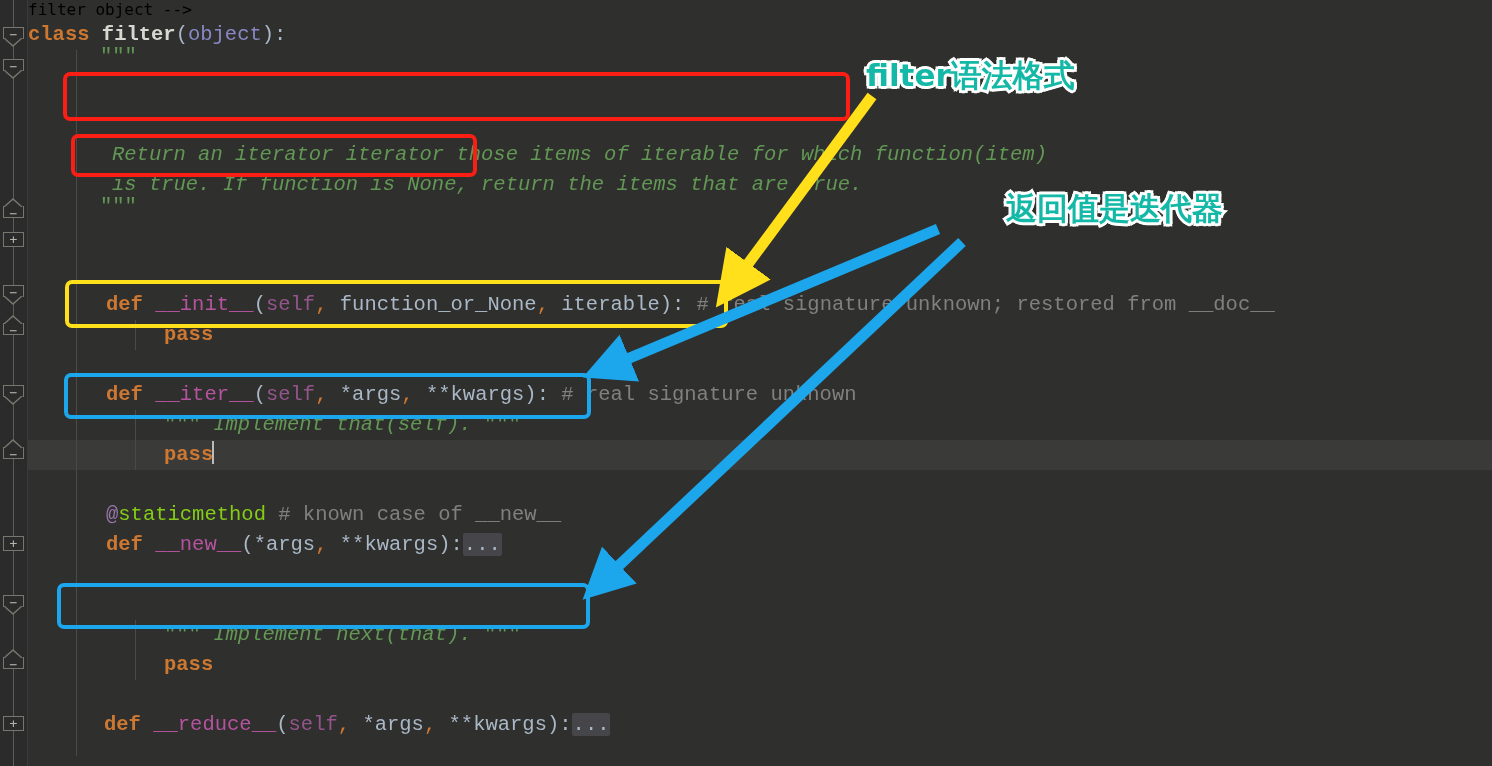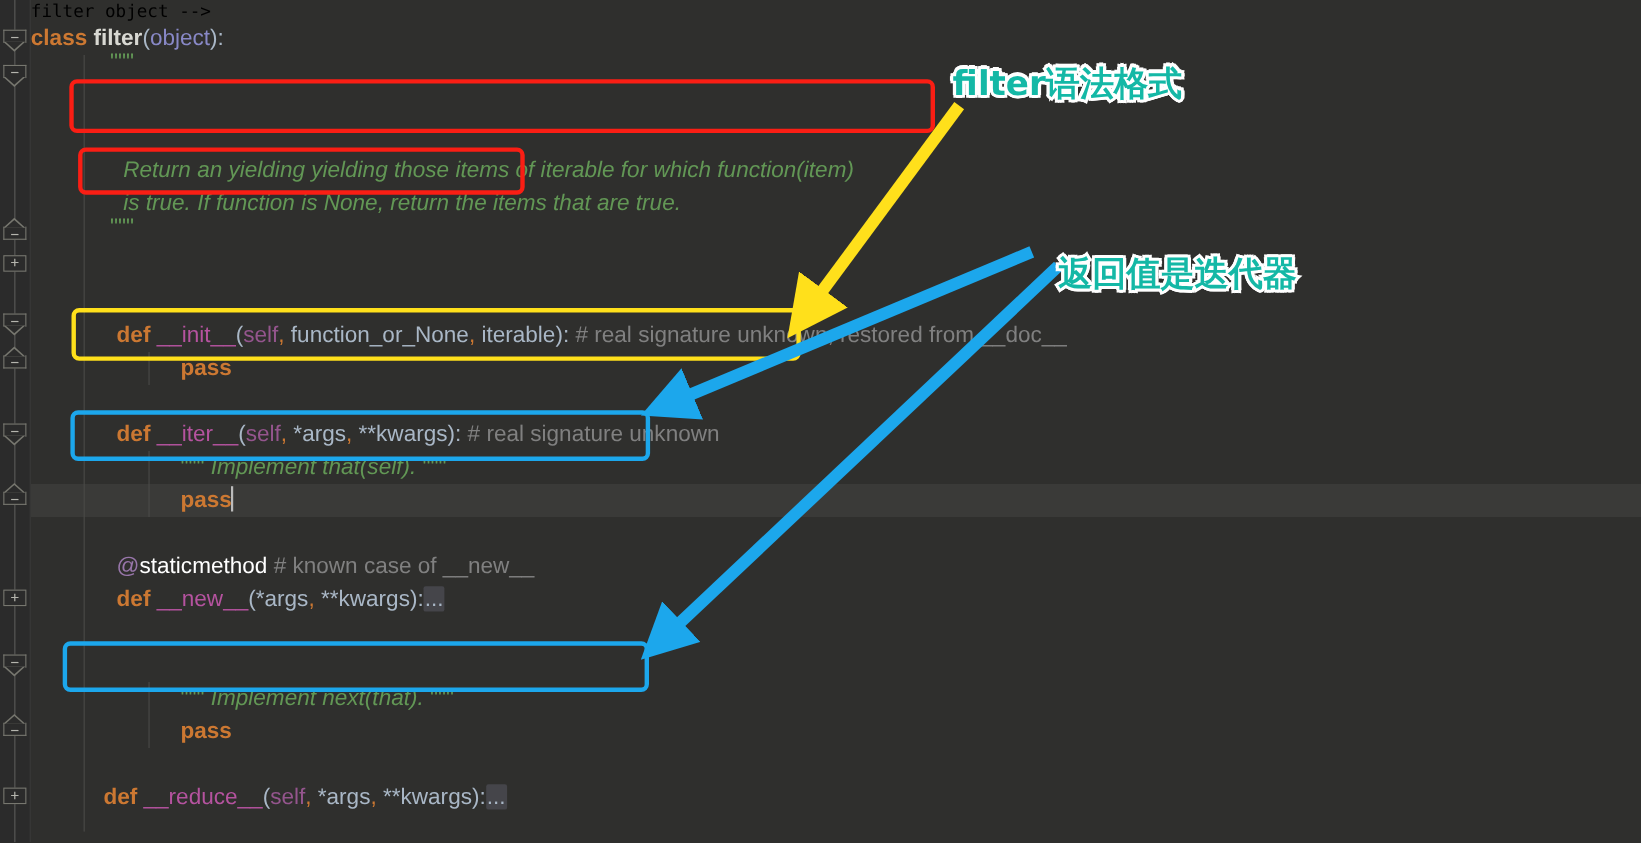--- a/index.html
+++ b/index.html
@@ -98,21 +98,21 @@
     position: absolute;
     left: 28px; top: 0;
     right: 0; bottom: 0;
   }
   .line {
     position: absolute;
     left: 0;
     height: 30px;
     line-height: 30px;
     white-space: pre;
-    font-family: Liberation Sans, sans-serif;
+    font-family: Liberation Mono, monospace;
     font-size: 20.5px;
     color: #a9b7c6;
   }
   .current-line {
     position: absolute;
     left: 0; right: 0;
     height: 30px;
     background: #3a3a38;
   }
   .indent-guide {
@@ -126,21 +126,21 @@
   .cls      { color: #d8d8d2; font-weight: bold; }
   .builtin  { color: #8888c6; }
   .fn       { color: #b5539f; }
   .self     { color: #94558d; }
   .param    { color: #a9b7c6; }
   .punc     { color: #a9b7c6; }
   .comma    { color: #cc7832; }
   .doc      { color: #629755; font-style: italic; }
   .docq     { color: #629755; }
   .comment  { color: #808080; }
-  .deco     { color: #ffffff; }
+  .deco     { color: #84cc16; }
   .decoat   { color: #9876aa; }
   .ellipsis {
     background: #45454a;
     color: #a9b7c6;
     border-radius: 2px;
     padding: 0 1px;
   }
   .caret {
     display: inline-block;
     width: 2px;
@@ -262,21 +262,21 @@
 
     
     <div class="line" style="top:20px; left:0px"><span class="kw">class</span> <span class="cls">filter</span><span class="punc">(</span><span class="builtin">object</span><span class="punc">):</span></div>
 
     
     <div class="line" style="top:42px; left:72px"><span class="docq">"""</span></div>
 
      filter object --&gt;
 
     
-    <div class="line" style="top:140px; left:84px"><span class="doc">Return an yielding yielding</span><span class="doc"> those items of iterable for which function(item)</span></div>
+    <div class="line" style="top:140px; left:84px"><span class="doc">Return an iterator iterator</span><span class="doc"> those items of iterable for which function(item)</span></div>
 
     
     <div class="line" style="top:170px; left:84px"><span class="doc">is true. If function is None, return the items that are true.</span></div>
 
     
     <div class="line" style="top:192px; left:72px"><span class="docq">"""</span></div>
 
     
 
     
@@ -302,21 +302,21 @@
 
     
 
     
     <div class="line" style="top:620px; left:136px"><span class="docq">"""</span> <span class="doc">Implement next(that).</span> <span class="docq">"""</span></div>
 
     
     <div class="line" style="top:650px; left:136px"><span class="kw">pass</span></div>
 
     
-    <div class="line" style="top:710px; left:66px"><span class="kw">def</span> <span class="fn">__reduce__</span><span class="punc">(</span><span class="self">self</span><span class="comma">,</span> <span class="param">*args</span><span class="comma">,</span> <span class="param">**kwargs</span><span class="punc">):</span><span class="ellipsis">...</span></div>
+    <div class="line" style="top:710px; left:76px"><span class="kw">def</span> <span class="fn">__reduce__</span><span class="punc">(</span><span class="self">self</span><span class="comma">,</span> <span class="param">*args</span><span class="comma">,</span> <span class="param">**kwargs</span><span class="punc">):</span><span class="ellipsis">...</span></div>
   </div>
 
   <div class="anno-box anno-red" style="left:63px;  top:72px;  width:787px; height:49px;"></div>
   <div class="anno-box anno-red" style="left:71px;  top:134px; width:406px; height:43px;"></div>
   <div class="anno-box anno-yellow" style="left:65px;  top:280px; width:663px; height:48px;"></div>
   <div class="anno-box anno-blue" style="left:64px;  top:373px; width:527px; height:46px;"></div>
   <div class="anno-box anno-blue" style="left:57px;  top:583px; width:533px; height:46px;"></div>
 
   <svg class="overlay" viewBox="0 0 1492 766">
     <defs>
@@ -332,15 +332,15 @@
     </g>
     <g>
       <line x1="938" y1="229" x2="620" y2="362" stroke="#1ca7ec" stroke-width="11" marker-end="url(#head-blue)"></line>
     </g>
     <g>
       <line x1="962" y1="242" x2="612" y2="572" stroke="#1ca7ec" stroke-width="11" marker-end="url(#head-blue)"></line>
     </g>
   </svg>
 
   <div class="anno-label" style="left:866px; top:55px; font-size:31px;">filter语法格式</div>
-  <div class="anno-label" style="left:962px; top:188px; font-size:31px;margin-top:40px;">返回值是迭代器</div>
+  <div class="anno-label" style="left:1006px; top:188px; font-size:31px;">返回值是迭代器</div>
 
 </div>
 
 </body></html>

